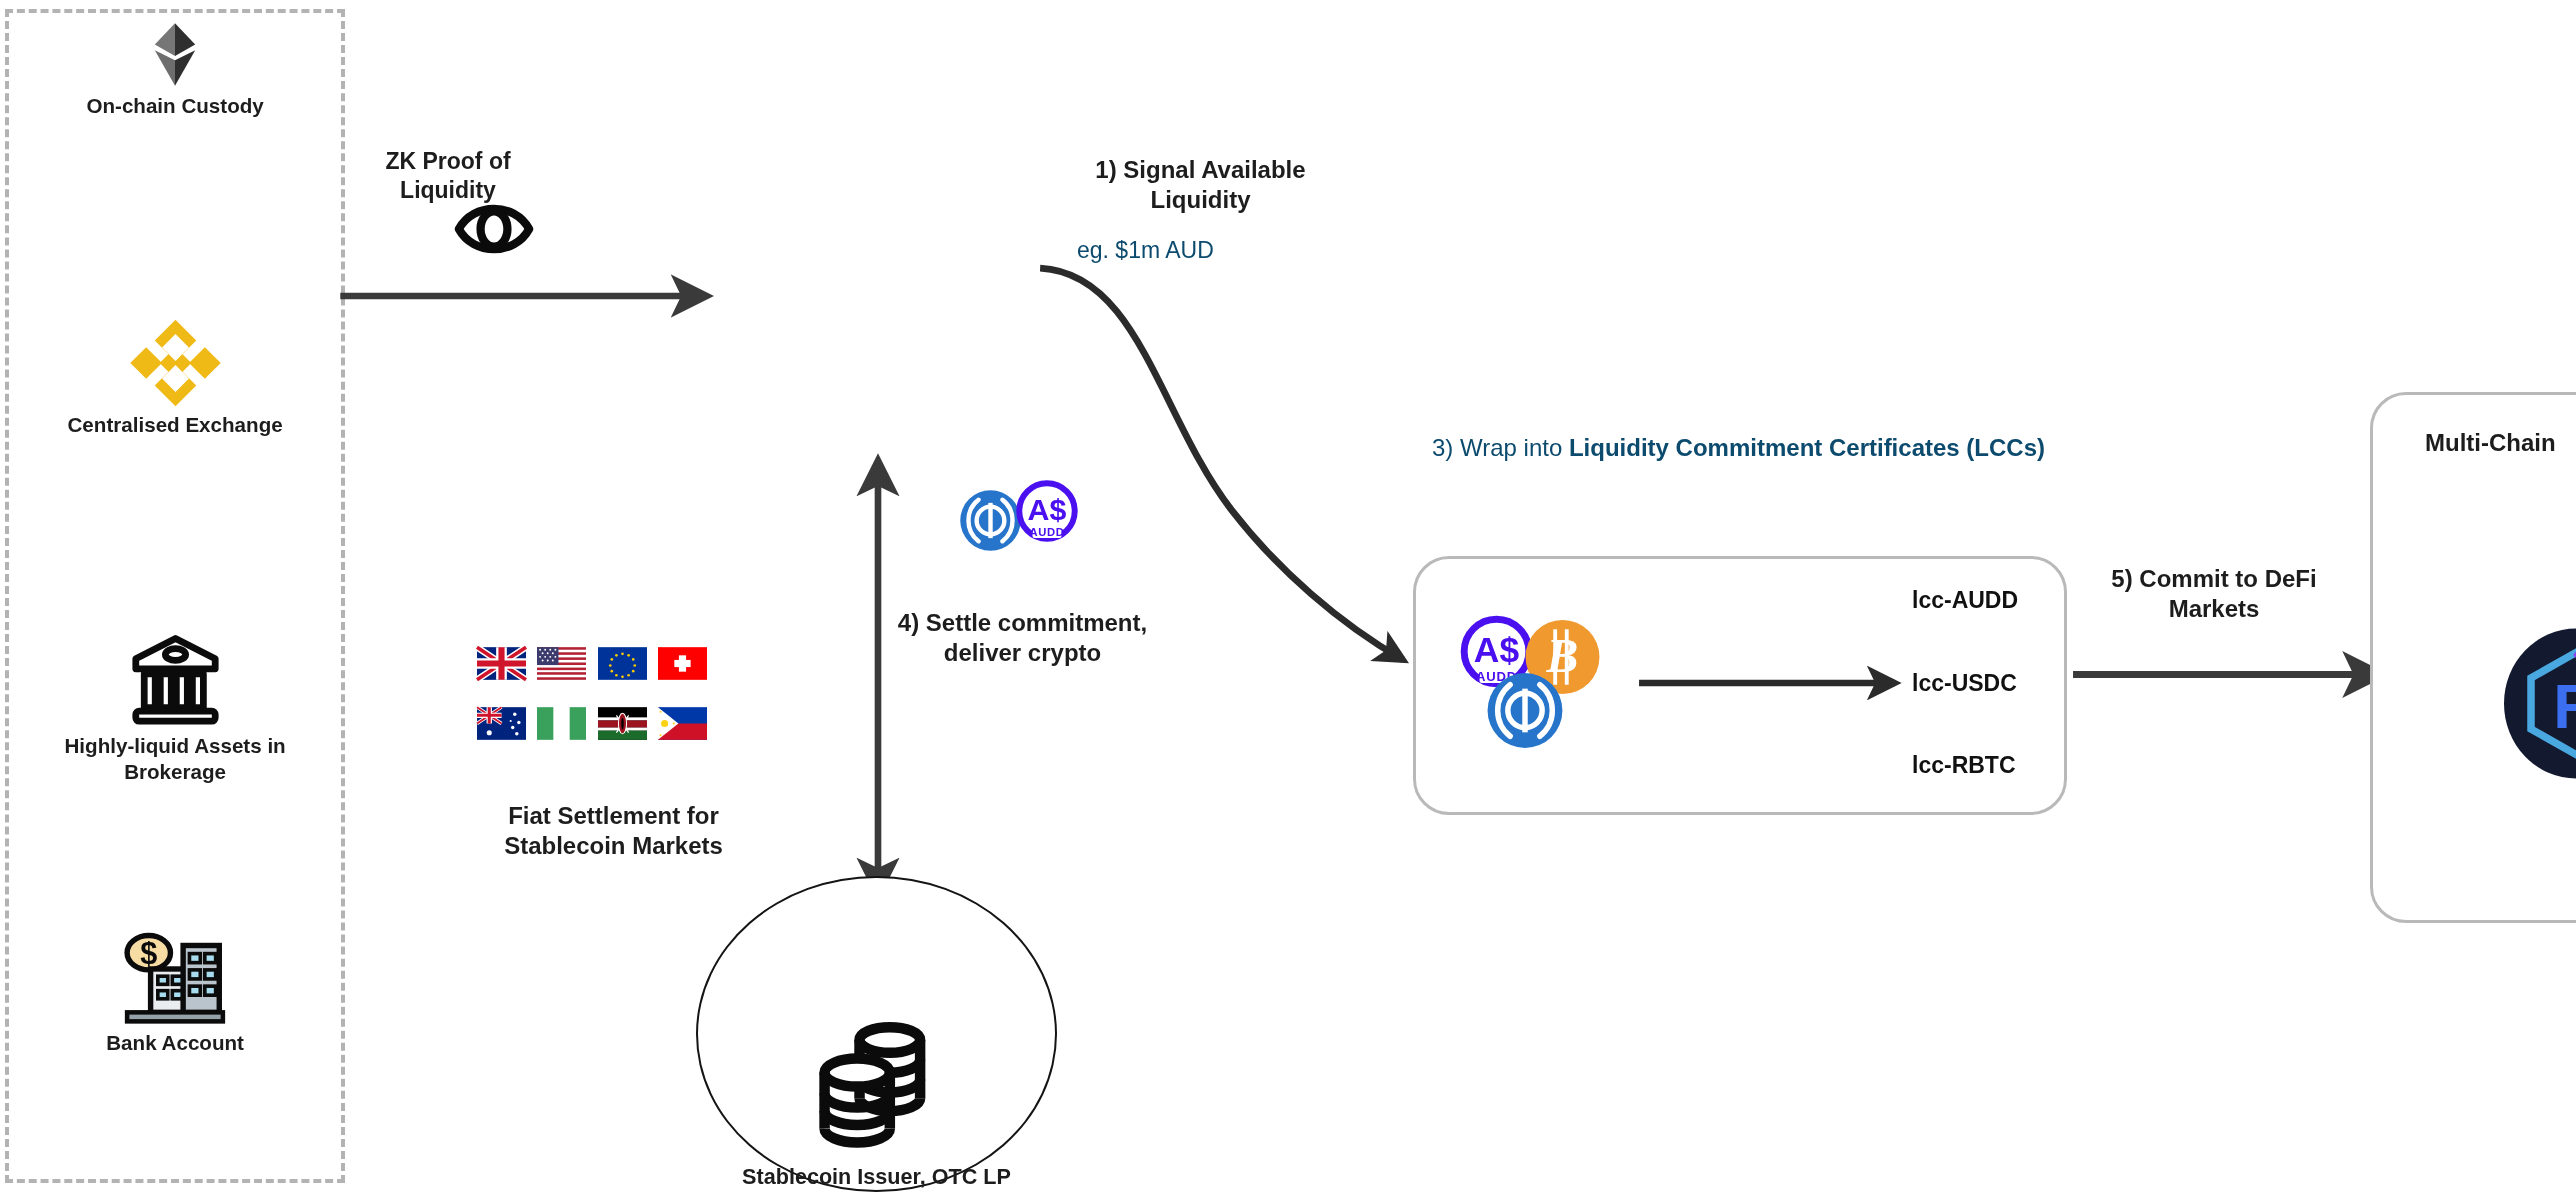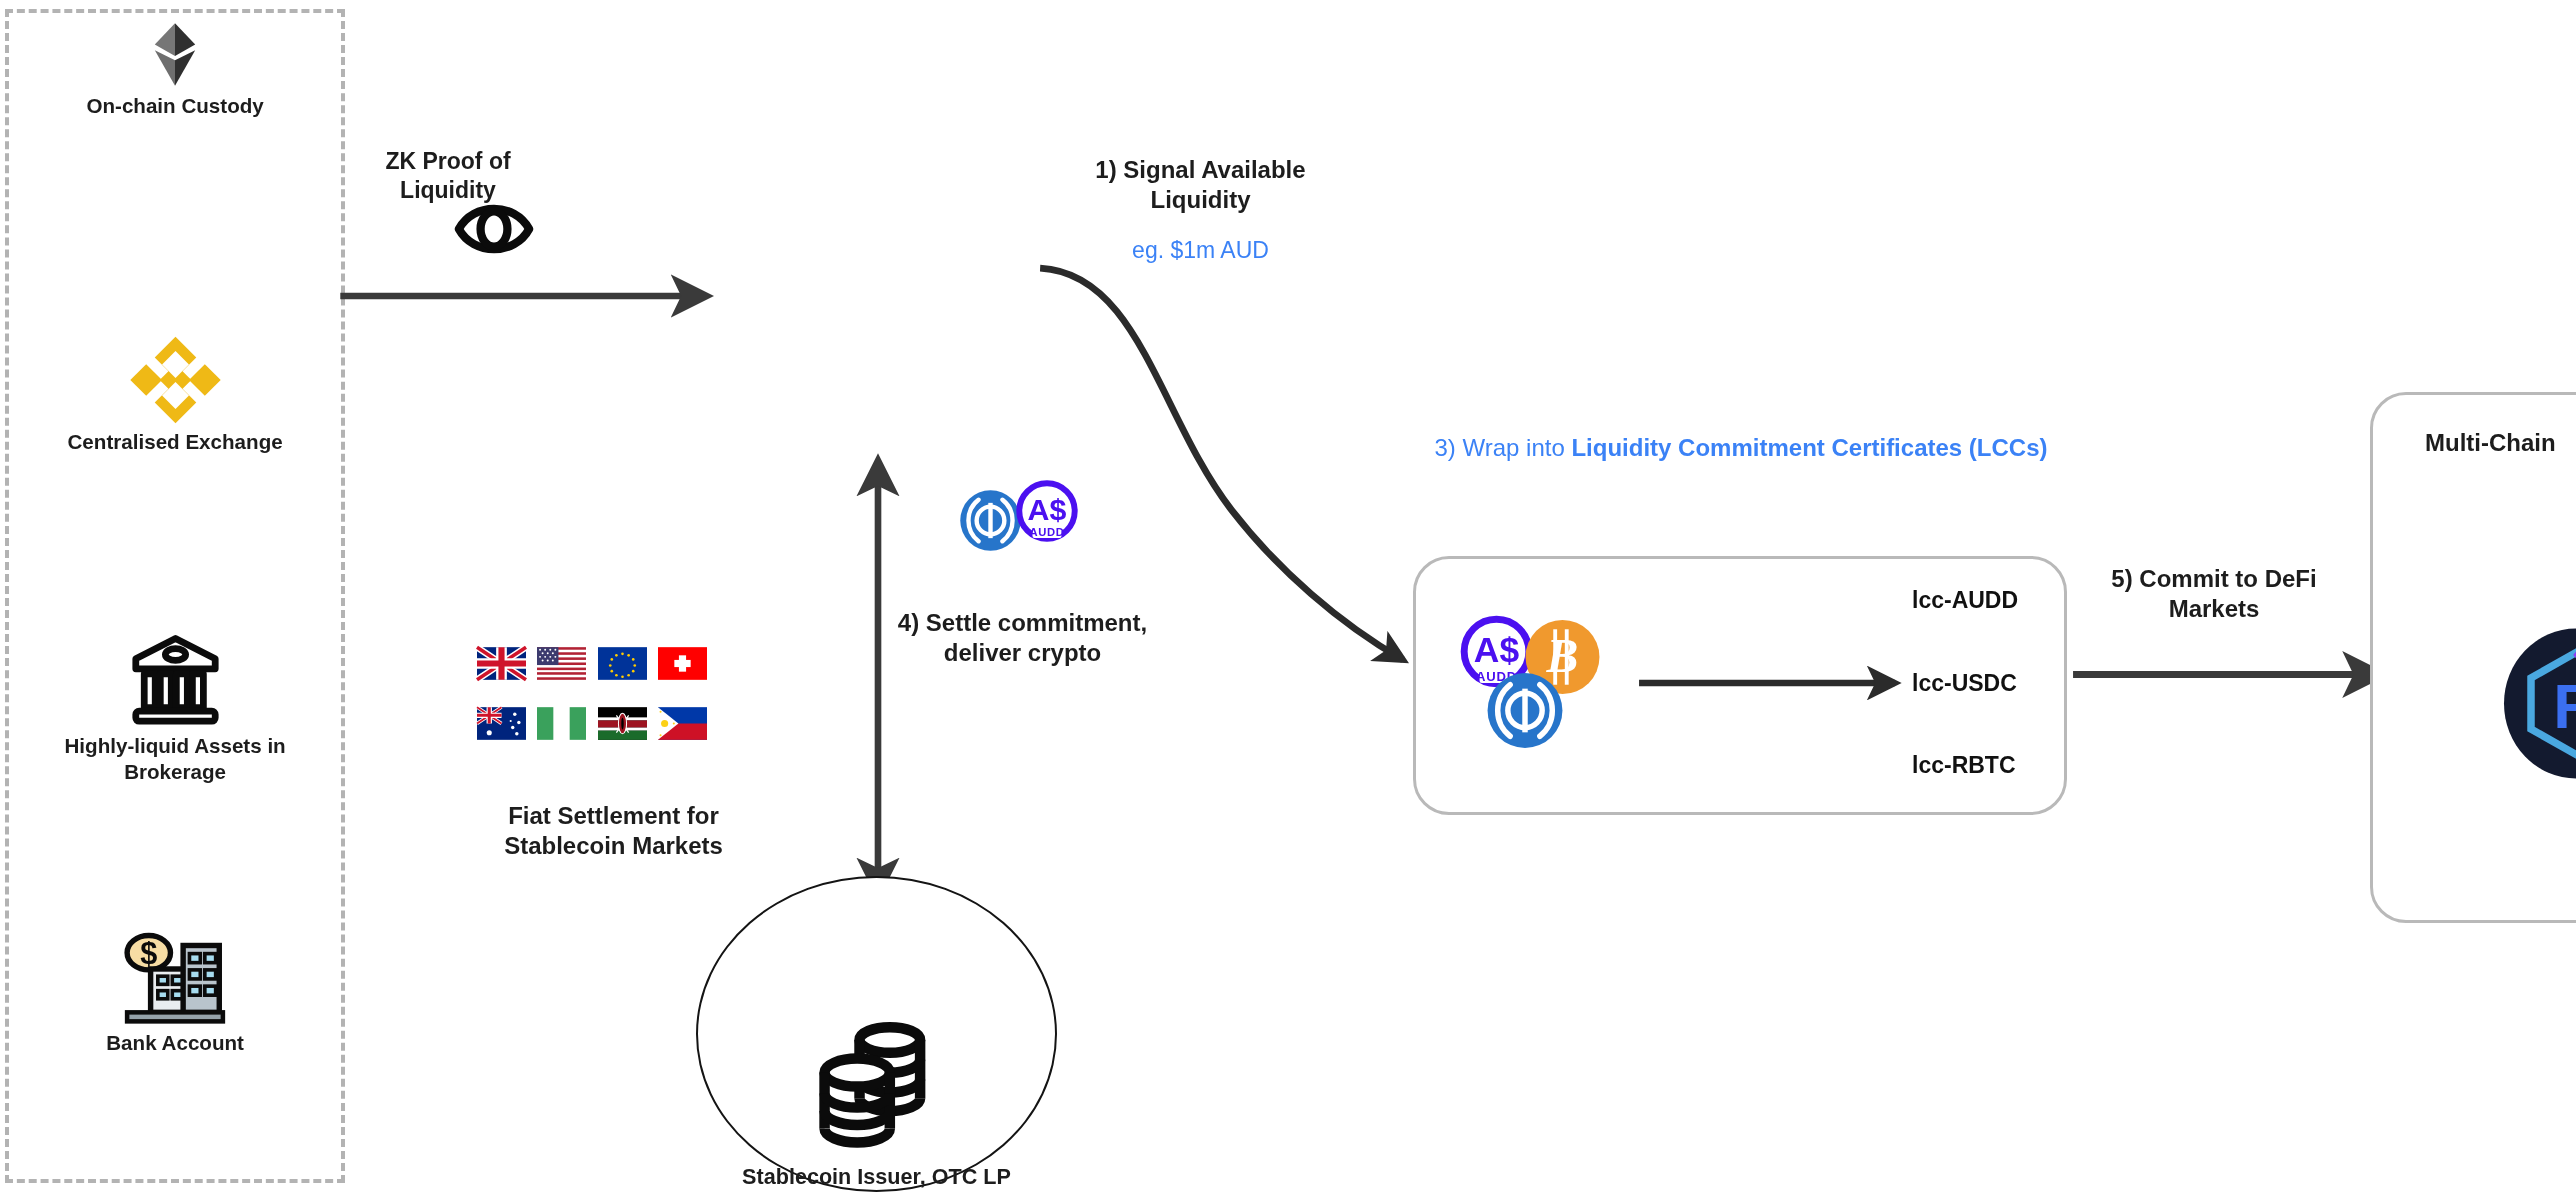--- a/index.html
+++ b/index.html
@@ -1,21 +1,21 @@
 <!DOCTYPE html>
 <html style="font-size:8.2px"><head>
 <meta charset="utf-8">
 <title>Liquidity Commitment Certificates Flow Diagram</title>
 <style>
   html,body{margin:0;padding:0;background:#ffffff;}
   body{font-family:"Liberation Sans", sans-serif;}
   #stage{position:relative;width:3561px;height:1192px;background:#ffffff;overflow:hidden;}
   .abs{position:absolute;}
   .lbl{font-weight:bold;color:#1d1d1d;text-align:center;line-height:1.24;}
-  .lbl-reg{color:#3b82f6;text-align:center;line-height:1.24;}
+  .lbl-reg{color:#0c4a6e;line-height:1.24;}
   svg{display:block;overflow:visible;}
 
   
   #src-box{left:5.2px;top:9.3px;width:340px;height:1174px;border:4.6px dashed #b3b3b3;box-sizing:border-box;}
 
   .src-item{text-align:center;}
   .src-item .cap{font-weight:bold;font-size:20.6px;color:#1d1d1d;line-height:1.25;margin-top:5.2px;}
 
   
   .node-circle{border:2.1px solid #141414;border-radius:50%;background:#fff;box-sizing:border-box;
@@ -316,21 +316,21 @@
 
   <div class="abs" id="src-box"></div>
 
   <div class="abs src-item" style="left:20.6px;top:20.6px;width:309px;">
     <svg width="62" height="67" viewBox="0 0 100 126" style="margin:0 auto">
         <use href="#ic-eth"></use>
       </svg>
     <div class="cap">On-chain Custody</div>
   </div>
 
-  <div class="abs src-item" style="left:20.6px;top:336px;width:309px;">
+  <div class="abs src-item" style="left:20.6px;top:319px;width:309px;">
     <svg width="95" height="88" viewBox="0 0 110 102" style="margin:0 auto">
         <use href="#ic-bnb"></use>
       </svg>
     <div class="cap">Centralised Exchange</div>
   </div>
 
   <div class="abs src-item" style="left:20.6px;top:630px;width:309px;">
     <svg width="95" height="98" viewBox="0 0 110 116" style="margin:0 auto">
         <use href="#ic-bank"></use>
       </svg>

